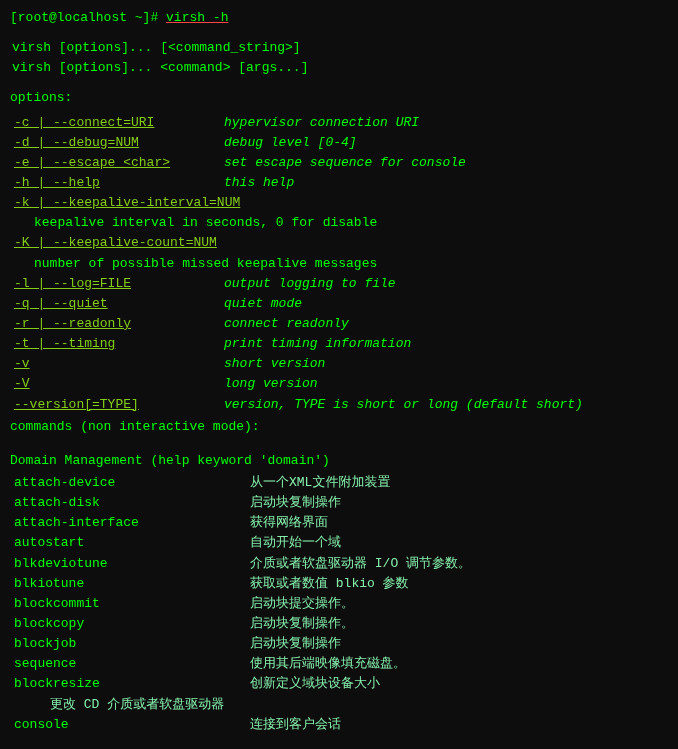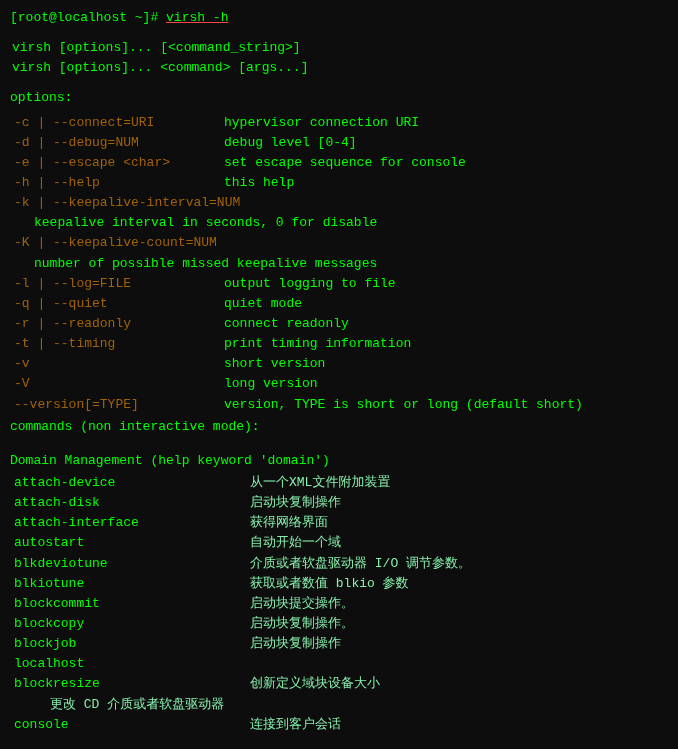--- a/index.html
+++ b/index.html
@@ -41,24 +41,26 @@
     .options-block {
       margin-top: 4px;
       margin-bottom: 2px;
     }
     .option-row {
       display: flex;
       padding-left: 4px;
     }
     .opt-flag {
       min-width: 210px;
-      color: #a16207;
+      color: #84cc16;
+      text-decoration: underline;
     }
     .opt-desc {
       color: #00ff00;
+      font-style: italic;
     }
     .opt-row-indent {
       padding-left: 24px;
       color: #00ff00;
     }
     .commands-line {
       color: #00ff00;
       margin-top: 2px;
     }
     .domain-section {
@@ -198,21 +200,22 @@
         </div>
         <div class="cmd-row">
           <span class="cmd-name">    blockcopy</span>
           <span class="cmd-desc">启动块复制操作。</span>
         </div>
         <div class="cmd-row">
           <span class="cmd-name">    blockjob</span>
           <span class="cmd-desc">启动块复制操作</span>
         </div>
         <div class="cmd-row">
-          <span class="cmd-name">    localhost</span>
+          <span class="cmd-name">    sequence</span>
+          <span class="cmd-desc">使用其后端映像填充磁盘。</span>
         </div>
         <div class="cmd-row">
           <span class="cmd-name">    blockresize</span>
           <span class="cmd-desc">创新定义域块设备大小</span>
         </div>
         <div class="cmd-row">
           <span class="cmd-desc">更改 CD 介质或者软盘驱动器</span>
         </div>
         <div class="cmd-row">
           <span class="cmd-name">    console</span>

